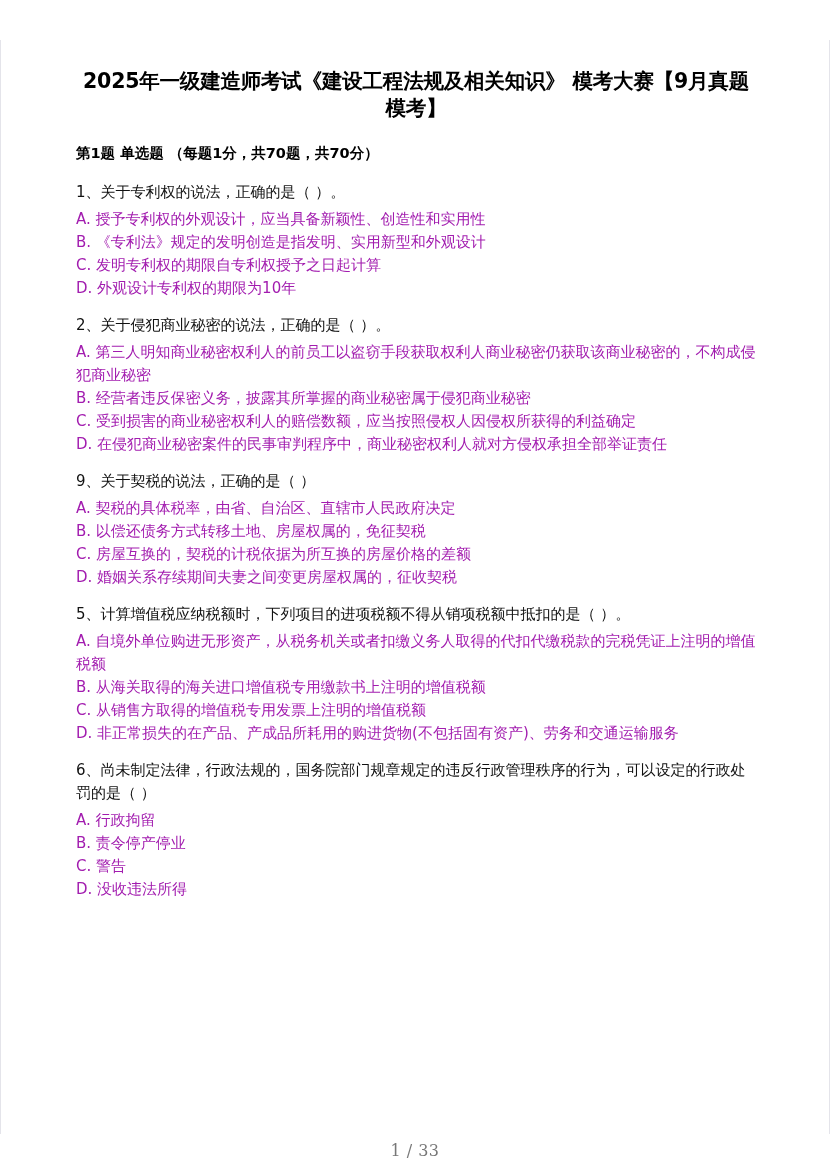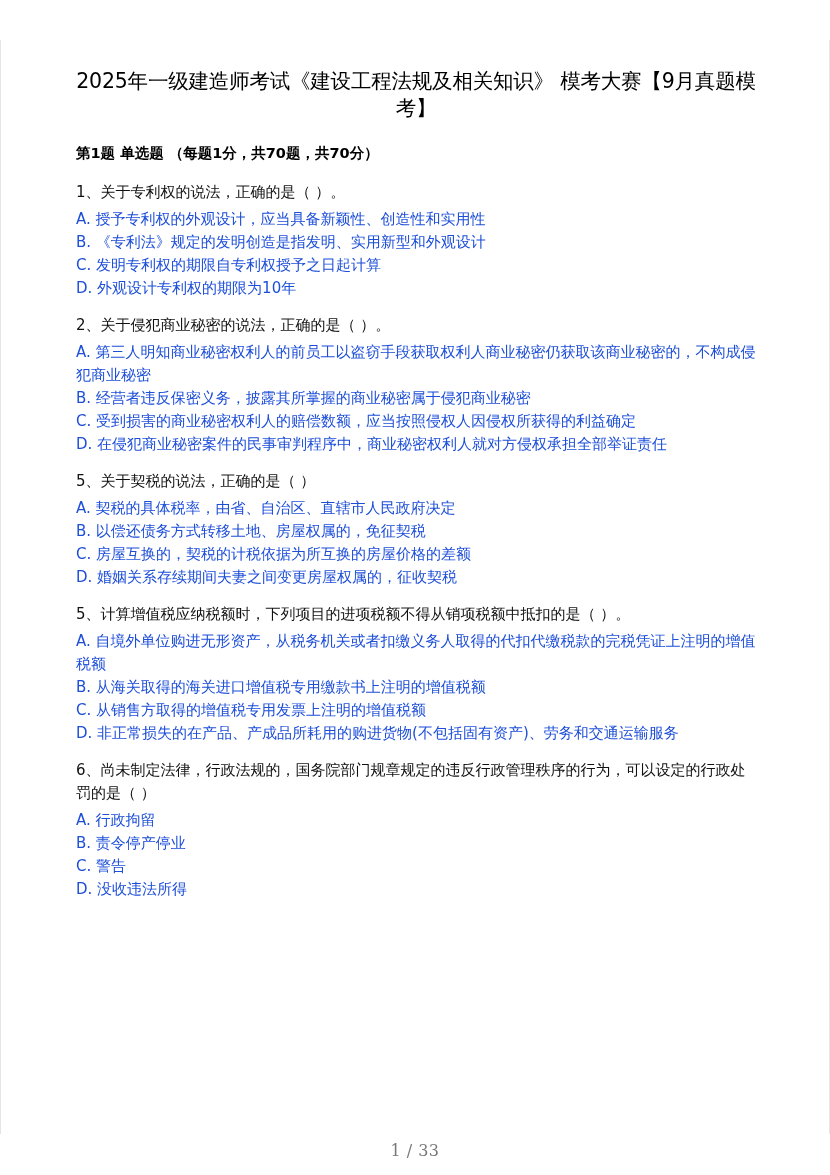--- a/index.html
+++ b/index.html
@@ -26,21 +26,21 @@
       background: #ffffff;
       overflow: hidden;
     }
     .content {
       position: absolute;
       left: 75px;
       top: 28px;
       width: 680px;
     }
     .doc-title {
-      font-weight: normal;
+      font-weight: bold;
       font-size: 20.5px;
       line-height: 27px;
       text-align: center;
       margin: 0 0 0 0;
       letter-spacing: -0.2px;
       color: #000000;
     }
     .section-header {
       font-weight: bold;
       font-size: 14.5px;
@@ -56,21 +56,21 @@
     }
     .q-stem {
       font-size: 15px;
       line-height: 23px;
       margin-bottom: 4px;
       color: #111111;
     }
     .q-option {
       font-size: 15px;
       line-height: 23px;
-      color: #1d4ed8;
+      color: #a21caf;
     }
     .footer {
       position: absolute;
       top: 1141px;
       left: 0;
       width: 830px;
       text-align: center;
       font-family: "DejaVu Serif", "Liberation Serif", serif;
       font-size: 16px;
       color: #777777;
@@ -96,21 +96,21 @@
     <div class="question">
       <div class="q-stem">2、关于侵犯商业秘密的说法，正确的是（ ）。</div>
       <div class="q-option">A. 第三人明知商业秘密权利人的前员工以盗窃手段获取权利人商业秘密仍获取该商业秘密的，不构成侵犯商业秘密</div>
       <div class="q-option">B. 经营者违反保密义务，披露其所掌握的商业秘密属于侵犯商业秘密</div>
       <div class="q-option">C. 受到损害的商业秘密权利人的赔偿数额，应当按照侵权人因侵权所获得的利益确定</div>
       <div class="q-option">D. 在侵犯商业秘密案件的民事审判程序中，商业秘密权利人就对方侵权承担全部举证责任</div>
     </div>
 
 
     <div class="question">
-      <div class="q-stem">5、关于契税的说法，正确的是（ ）</div>
+      <div class="q-stem">9、关于契税的说法，正确的是（ ）</div>
       <div class="q-option">A. 契税的具体税率，由省、自治区、直辖市人民政府决定</div>
       <div class="q-option">B. 以偿还债务方式转移土地、房屋权属的，免征契税</div>
       <div class="q-option">C. 房屋互换的，契税的计税依据为所互换的房屋价格的差额</div>
       <div class="q-option">D. 婚姻关系存续期间夫妻之间变更房屋权属的，征收契税</div>
     </div>
 
     <div class="question">
       <div class="q-stem">5、计算增值税应纳税额时，下列项目的进项税额不得从销项税额中抵扣的是（ ）。</div>
       <div class="q-option">A. 自境外单位购进无形资产，从税务机关或者扣缴义务人取得的代扣代缴税款的完税凭证上注明的增值税额</div>
       <div class="q-option">B. 从海关取得的海关进口增值税专用缴款书上注明的增值税额</div>

